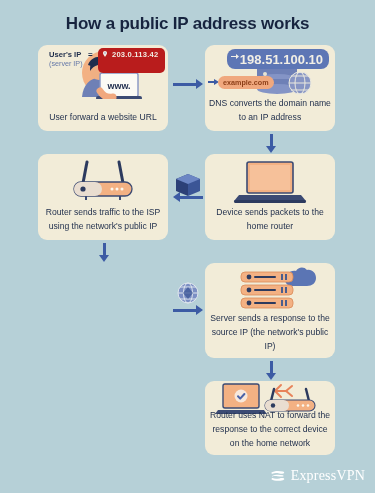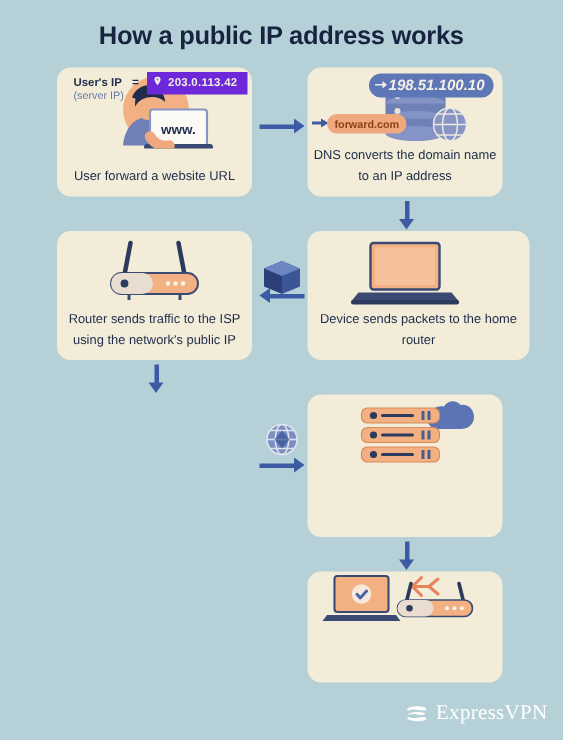--- a/index.html
+++ b/index.html
@@ -34,32 +34,32 @@
   .arrow .head{position:absolute;width:0;height:0;}
   .ar-right .shaft{height:3.4px;left:0;top:4px;}
   .ar-right .head{border-top:5.2px solid transparent;border-bottom:5.2px solid transparent;border-left:7px solid #3c5ba4;right:0;top:0;}
   .ar-left .shaft{height:3.4px;right:0;top:4px;}
   .ar-left .head{border-top:5.2px solid transparent;border-bottom:5.2px solid transparent;border-right:7px solid #3c5ba4;left:0;top:0;}
   .ar-down .shaft{width:3.4px;left:4px;top:0;}
   .ar-down .head{border-left:5.2px solid transparent;border-right:5.2px solid transparent;border-top:7px solid #3c5ba4;left:0;bottom:0;}
 
   
   .ippill{
-    position:absolute;background:#6d28d9;border-radius:0;
+    position:absolute;background:#b91c1c;border-radius:5px;
     color:#f0ece2;font-size:7.6px;font-weight:bold;
-    padding:2px 7px 4px 14px;white-space:nowrap;letter-spacing:.2px;
+    padding:2px 7px 14px 14px;white-space:nowrap;letter-spacing:.2px;
   }
   .ippill .pin{position:absolute;left:4px;top:3px;width:6px;height:6px;}
   .iplabel{position:absolute;font-size:7.6px;font-weight:bold;color:#1d2c4a;white-space:nowrap;}
   .iplabel .sub{display:block;font-weight:normal;color:#6578a8;font-size:7.2px;}
   .eqs{position:absolute;font-size:8px;font-weight:bold;color:#1d2c4a;}
 
   .dnspill{
     position:absolute;background:#5d76b5;border-radius:8px;color:#f2efe6;
-    font-size:10px;font-weight:bold;padding:2.5px 6px 2.5px 13px;white-space:nowrap;font-style:italic;
+    font-size:13px;font-weight:bold;padding:2.5px 6px 2.5px 13px;white-space:nowrap;
   }
   .dnspill .mini{position:absolute;left:4px;top:4px;}
   .dompill{
     position:absolute;background:#f0a87e;border-radius:7px;color:#8d3f18;
     font-size:7.2px;font-weight:bold;padding:2px 5px;white-space:nowrap;
   }
   .minarrow{position:absolute;}
 
   .logo{position:absolute;right:10px;bottom:8px;display:flex;align-items:center;gap:4px;}
   .logo .mark{width:18px;height:18px;}
@@ -135,31 +135,31 @@
     <div class="dnspill" style="right:6px;top:4px;">
       <svg class="mini" width="8" height="7" viewBox="0 0 8 7">
         <path d="M0 3h5V1l3 2.5L5 6V4H0z" fill="#f2efe6"></path>
       </svg>
       <span>198.51.100.10</span>
     </div>
 
     <svg class="minarrow" style="left:3px;top:33px;" width="11" height="8" viewBox="0 0 11 8">
       <path d="M0 3h6V1l5 3-5 3V5H0z" fill="#3c5ba4"></path>
     </svg>
-    <div class="dompill" style="left:13px;top:31px;">forward.com</div>
+    <div class="dompill" style="left:13px;top:31px;">example.com</div>
 
     <div class="cap">DNS converts the domain name to an IP address</div>
   </div>
 
   <div class="arrow ar-down" style="left:266px;top:134px;width:10px;height:19px;">
     <div class="shaft" style="height:14px;"></div>
       <div class="head"></div>
   </div>
 
-  <div class="panel" style="left:205px;top:154px;width:148px;height:86px;">
+  <div class="panel" style="left:205px;top:154px;width:130px;height:86px;">
     <div class="art">
       <svg viewBox="0 0 130 54" width="130" height="54">
         <rect x="42" y="8" width="46" height="31" rx="2" fill="#f3b183" stroke="#3b4a73" stroke-width="1.6"></rect>
         <rect x="45" y="11" width="40" height="25" fill="#f6c19a"></rect>
         <path d="M34 41h62l5 6H29z" fill="#3b4a73"></path>
         <rect x="29" y="46" width="72" height="3" rx="1.5" fill="#2c3a5e"></rect>
       </svg>
     </div>
     <div class="cap">Device sends packets to the home router</div>
   </div>
@@ -236,20 +236,21 @@
         <g fill="#4a5e8e">
           <rect x="76" y="11" width="2" height="6"></rect>
             <rect x="80" y="11" width="2" height="6"></rect>
           <rect x="76" y="24" width="2" height="6"></rect>
             <rect x="80" y="24" width="2" height="6"></rect>
           <rect x="76" y="37" width="2" height="6"></rect>
             <rect x="80" y="37" width="2" height="6"></rect>
         </g>
       </svg>
     </div>
+    <div class="cap three">Server sends a response to the source IP (the network's public IP)</div>
   </div>
 
   <div class="arrow ar-down" style="left:266px;top:361px;width:10px;height:19px;">
     <div class="shaft" style="height:14px;"></div>
       <div class="head"></div>
   </div>
 
   <div class="panel" style="left:205px;top:381px;width:130px;height:74px;">
     <div class="art" style="height:48%;">
       <svg viewBox="0 0 130 36" width="130" height="36">
@@ -266,20 +267,21 @@
         <line x1="69" y1="8" x2="66" y2="20" stroke="#2c3a5e" stroke-width="2.4" stroke-linecap="round"></line>
         <line x1="101" y1="8" x2="104" y2="20" stroke="#2c3a5e" stroke-width="2.4" stroke-linecap="round"></line>
         <rect x="60" y="19" width="50" height="11" rx="5.5" fill="#f3b183" stroke="#3b4a73" stroke-width="1.1"></rect>
         <rect x="60" y="19" width="24" height="11" rx="5.5" fill="#e9ddd0"></rect>
         <circle cx="68" cy="24.5" r="2.2" fill="#2c3a5e"></circle>
         <circle cx="93" cy="24.5" r="1.3" fill="#fbf7ee"></circle>
         <circle cx="98" cy="24.5" r="1.3" fill="#fbf7ee"></circle>
         <circle cx="103" cy="24.5" r="1.3" fill="#fbf7ee"></circle>
       </svg>
     </div>
+    <div class="cap three">Router uses NAT to forward the response to the correct device on the home network</div>
   </div>
 
   <div class="logo">
     <svg class="mark" viewBox="0 0 24 24">
       <path d="M3 7.5c3.2-2.4 10-3 15.5-1.4 1.6.5 2.2 1.6 1.4 2.3-1 .8-3.6.6-6.2.1-3.7-.7-7-.6-9 .4-1 .5-1.3-.8-1.7-1.4z" fill="#ffffff"></path>
       <path d="M4 12c3.4-2 9.6-2.4 14.6-1 .9.3 1 1.2.2 1.5-1.6.6-4.6.2-7.4-.2-2.9-.4-5.4-.3-6.8.3-.6.2-.7-.4-.6-.6z" fill="#ffffff"></path>
       <path d="M3.2 16.3c3.2 2.3 10 2.9 15.4 1.3 1.6-.5 2.2-1.6 1.4-2.3-1-.8-3.6-.6-6.2-.1-3.7.7-7 .6-9-.4-1-.5-1.3.9-1.6 1.5z" fill="#ffffff"></path>
     </svg>
     <span class="word">ExpressVPN</span>
   </div>

